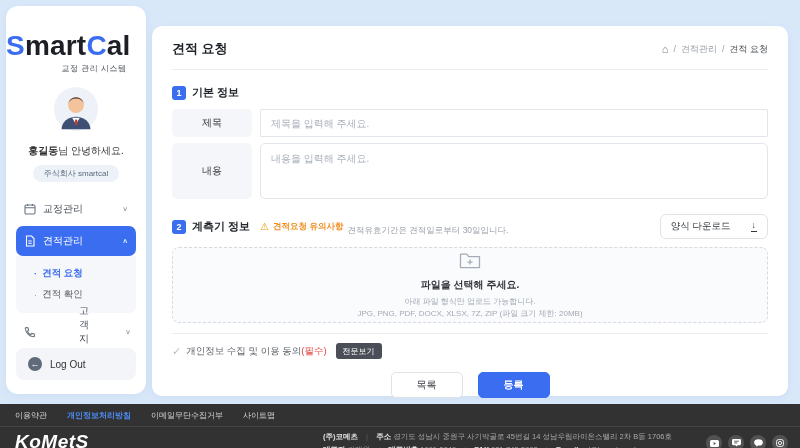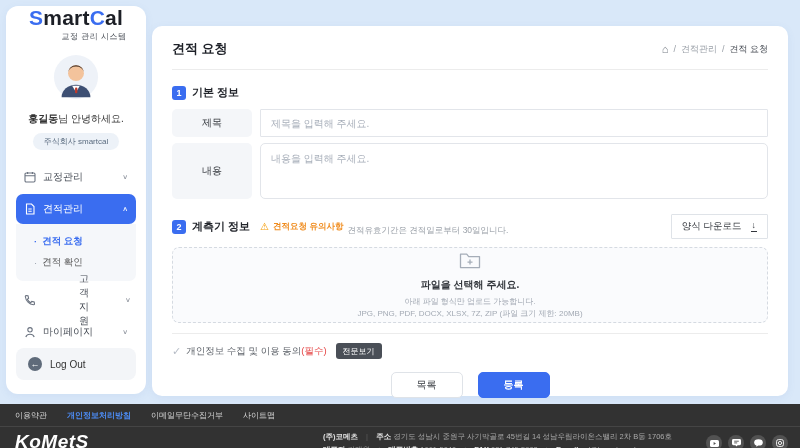--- a/index.html
+++ b/index.html
@@ -3,21 +3,21 @@
 <meta charset="utf-8">
 <style>
   * { margin:0; padding:0; box-sizing:border-box; }
   html,body { width:800px; height:448px; }
   body { font-family:"Liberation Sans","DejaVu Sans",sans-serif; overflow:hidden; }
   .screen { position:relative; width:800px; height:448px; background:#d9e8f9; overflow:hidden; }
 
   
   .sidebar { position:absolute; left:6px; top:6px; width:140px; height:388px; background:#fff;
              border-radius:12px; box-shadow:0 2px 8px rgba(80,120,180,.08); }
-  .logo { text-align:center; font-size:21px; font-weight:800; color:#1c1f26; letter-spacing:0.2px; }
+  .logo { text-align:left; margin-top:24px; font-size:28px; font-weight:800; color:#1c1f26; letter-spacing:0.2px; }
   .logo .blue { color:#3a6df0; }
   .logo-sub { font-size:8px; color:#4a4f57; text-align:center; margin-top:1px; margin-left:36px; letter-spacing:0.5px; }
   .avatar-wrap { display:flex; justify-content:center; margin-top:12px; }
   .greeting { text-align:center; font-size:10px; color:#333; margin-top:8px; }
   .greeting b { font-weight:800; }
   .company-badge { display:block; width:max-content; margin:7px auto 0; background:#edf2f8; color:#5a6b7f;
                    font-size:8px; padding:3px 11px; border-radius:9px; }
   .menu { margin-top:14px; }
   .menu-item { display:flex; align-items:center; height:26px; margin:1px 10px; padding:0 8px;
                font-size:10px; color:#454b54; cursor:pointer; }
@@ -48,22 +48,22 @@
   .breadcrumb .cur { color:#4a4f57; }
   .card-hr { height:1px; background:#ececec; margin-top:11px; }
   .sec-head { display:flex; align-items:center; margin-top:15px; }
   .num-badge { width:14px; height:14px; background:#3a6df0; color:#fff; font-size:9px; font-weight:700;
                border-radius:3px; display:inline-flex; align-items:center; justify-content:center; margin-right:6px; }
   .sec-title { font-size:11px; font-weight:800; color:#22252b; }
   .notice { display:flex; align-items:center; margin-left:10px; gap:4px; }
   .notice .warn { color:#f59e0b; font-size:10px; line-height:1; }
   .notice .ntitle { color:#f08c1e; font-size:8.5px; font-weight:700; }
   .notice .ntext { color:#9aa0a8; font-size:8.5px;margin-top:8px; }
-  .dl-btn { margin-left:auto; display:inline-flex; align-items:center; gap:9px; border:1px solid #dfe3e8;
-            background:#fff; border-radius:1px; padding:5px 10px; font-size:9.5px; color:#33373d; cursor:pointer; }
+  .dl-btn { margin-left:auto; display:inline-flex; align-items:center; gap:20px; border:1px solid #dfe3e8;
+            background:#fff; border-radius:6px; padding:5px 10px; font-size:9.5px; color:#33373d; cursor:pointer; }
   .dl-btn .dl-ico { font-size:9px; border-bottom:1.2px solid #33373d; line-height:1.1; padding:0 1px; }
 
   .form { margin-top:9px; }
   .form-row { display:flex; gap:8px; margin-top:6px; }
   .form-label { width:80px; background:#f4f6f9; border-radius:5px; display:flex; align-items:center;
                 justify-content:center; font-size:10px; color:#33373d; flex:none; }
   .form-input { flex:1; border:1px solid #e2e5ea; border-radius:1px; height:28px; padding:0 10px;
                 font-size:10px; color:#333; font-family:inherit; outline:none; }
   .form-textarea { flex:1; border:1px solid #e2e5ea; border-radius:5px; height:56px; padding:8px 10px;
                    font-size:10px; color:#333; font-family:inherit; resize:none; outline:none; }

